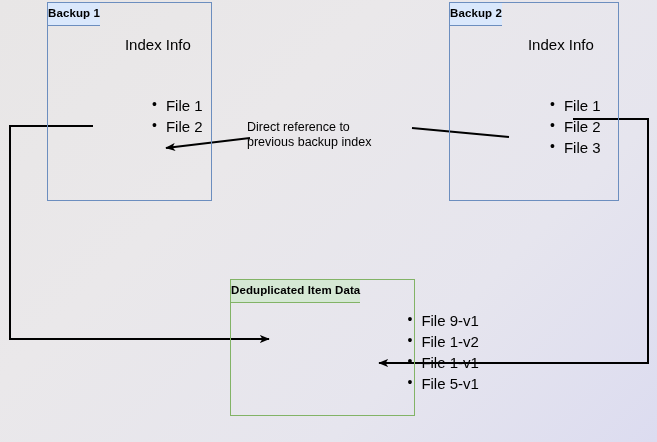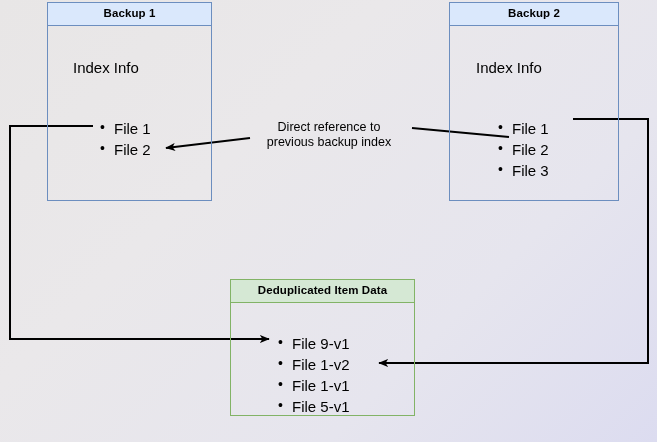--- a/index.html
+++ b/index.html
@@ -22,21 +22,21 @@
     height: 442px;
   }
 
   
   .node {
     position: absolute;
     box-sizing: border-box;
     border: 1.6px solid #6c8ebf;
     background: transparent;
     display: flex;
-    flex-direction: column;
+    flex-direction: row;
   }
   .node .node-header {
     box-sizing: border-box;
     height: 23px;
     line-height: 21px;
     text-align: center;
     font-size: 11.5px;
     font-weight: bold;
     color: #000;
     background: #dae8fc;
@@ -96,21 +96,20 @@
   #b1-files { left: 52px; top: 92px; }
   #b2-files { left: 48px; top: 92px; }
   #dd-files { left: 47px; top: 30px; }
 
   
   #caption {
     position: absolute;
     left: 247px;
     top: 120px;
     width: 164px;
-    text-align: center;
     font-size: 12.5px;
     line-height: 15px;
     color: #000;
   }
 
   
   #wires {
     position: absolute;
     left: 0; top: 0;
     width: 657px;

